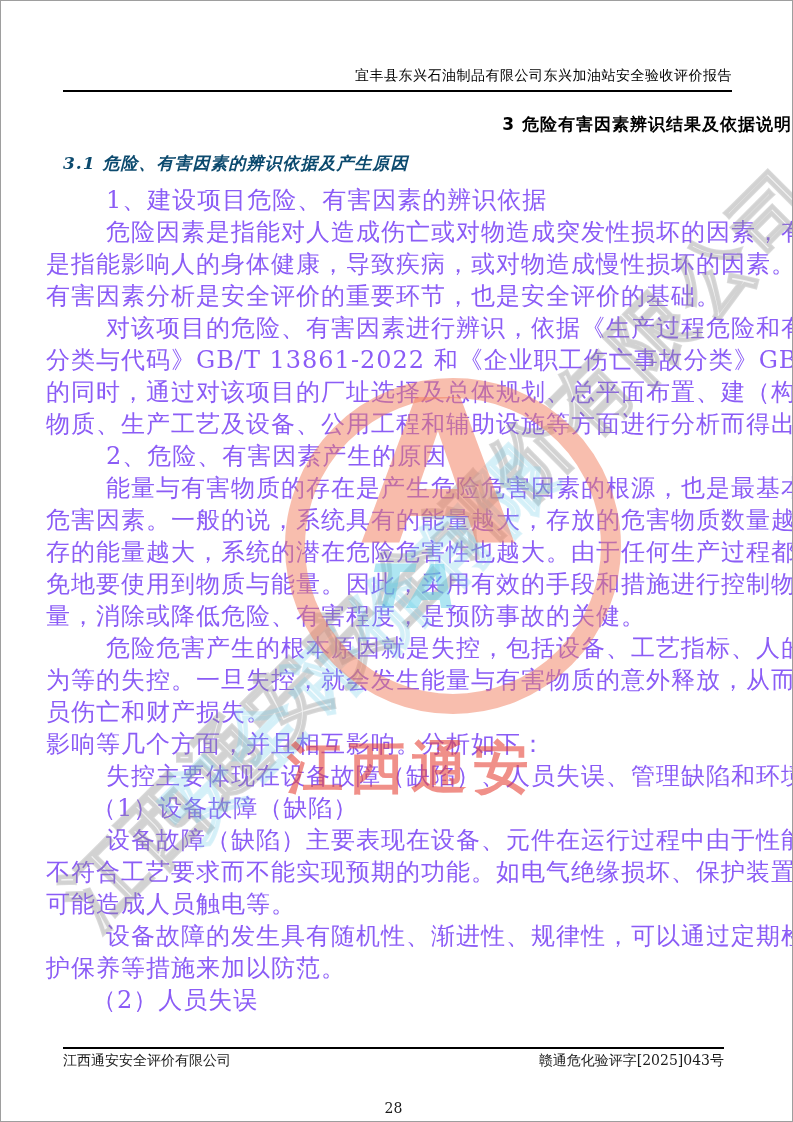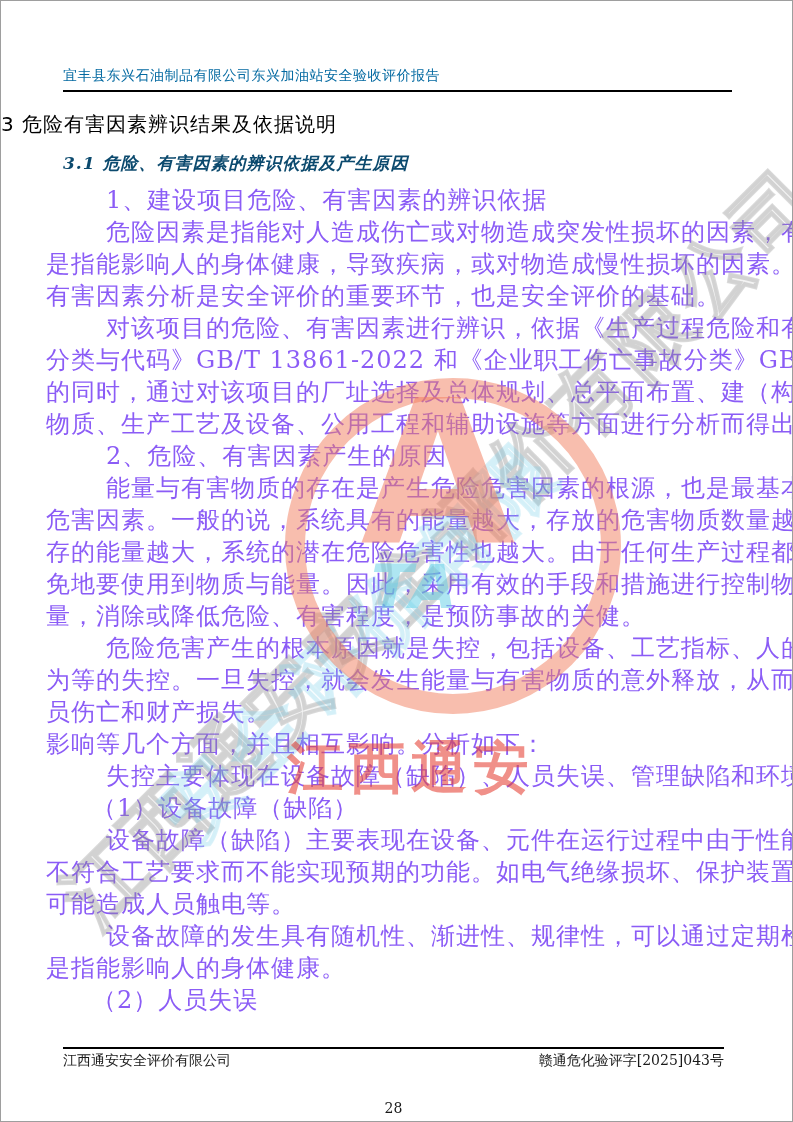--- a/index.html
+++ b/index.html
@@ -10,33 +10,33 @@
     background:#ffffff;
     border:1px solid #9e9e9e;
     box-sizing:border-box;
     overflow:hidden;
     font-family:"DejaVu Serif","Liberation Serif",serif;
     color:#111;
   }
   
   .header-text{
     position:absolute;left:62px;right:60px;top:66px;
-    text-align:left;font-size:14px;line-height:16px;color:#0369a1;
+    text-align:right;font-size:14px;line-height:16px;color:#000000;
     letter-spacing:0.5px;
   }
   .header-rule{
     position:absolute;left:62px;right:60px;top:89px;
     border-top:2px solid #000;
   }
   
   .doc-title{
     position:absolute;left:0;right:0;top:107px;
-    text-align:left;
+    text-align:right;
     font-family:"DejaVu Sans","Liberation Sans",sans-serif;
-    font-weight:normal;font-size:20px;line-height:32px;color:#000;
+    font-weight:bold;font-size:17px;line-height:32px;color:#000;
     letter-spacing:1px;
   }
   .section-heading{
     position:absolute;left:62px;top:148px;
     font-weight:bold;font-style:italic;
     font-size:17px;line-height:28px;color:#0c4a6e;
     letter-spacing:1px;
   }
   
   .body-lines{
@@ -137,21 +137,21 @@
       <div class="line ind-1">危险危害产生的根本原因就是失控，包括设备、工艺指标、人的作业行</div>
       <div class="line ind-0">为等的失控。一旦失控，就会发生能量与有害物质的意外释放，从而造成人</div>
       <div class="line ind-0">员伤亡和财产损失。</div>
       <div class="line ind-0">影响等几个方面，并且相互影响。分析如下：</div>
       <div class="line ind-1">失控主要体现在设备故障（缺陷）、人员失误、管理缺陷和环境的不良</div>
       <div class="line ind-2">（1）设备故障（缺陷）</div>
       <div class="line ind-1">设备故障（缺陷）主要表现在设备、元件在运行过程中由于性能低下或</div>
       <div class="line ind-0">不符合工艺要求而不能实现预期的功能。如电气绝缘损坏、保护装置失效等</div>
       <div class="line ind-0">可能造成人员触电等。</div>
       <div class="line ind-1">设备故障的发生具有随机性、渐进性、规律性，可以通过定期检查，维</div>
-      <div class="line ind-0">是指能影响人的身体健康。</div>
+      <div class="line ind-0">护保养等措施来加以防范。</div>
       <div class="line ind-2">（2）人员失误</div>
     </div>
 
   <div class="wm-layer">
     <div class="wm wm-diag">江西通安安全评价有限公司</div>
     <div class="wm wm-diag2">安全评价有限</div>
     <div class="wm stamp-ring"></div>
     <div class="wm stamp-letter">A</div>
     <div class="wm stamp-monogram">TA</div>
     <div class="wm wm-red">江西通安</div>

